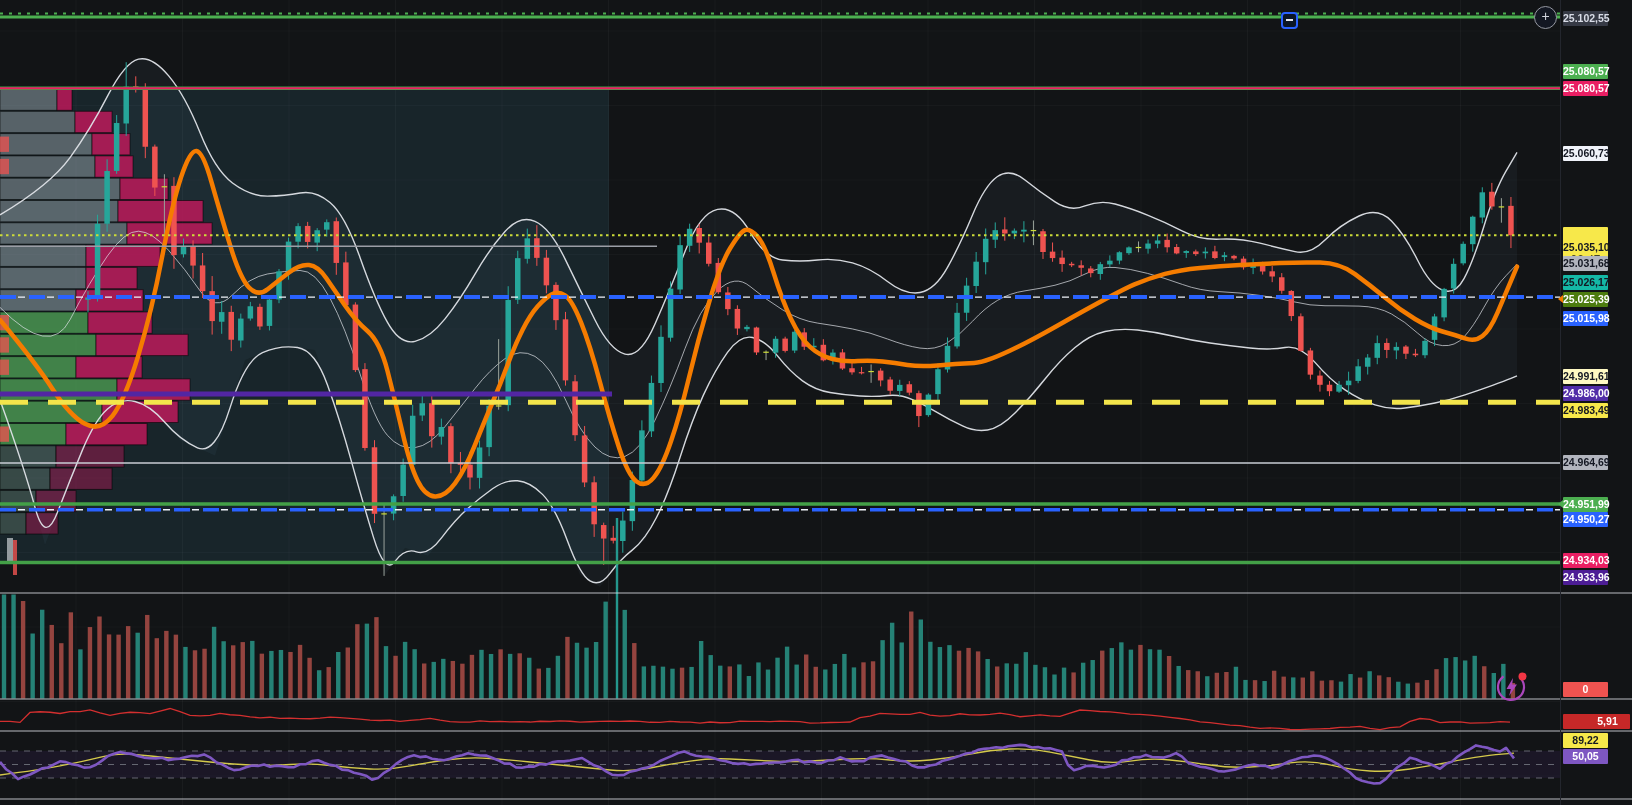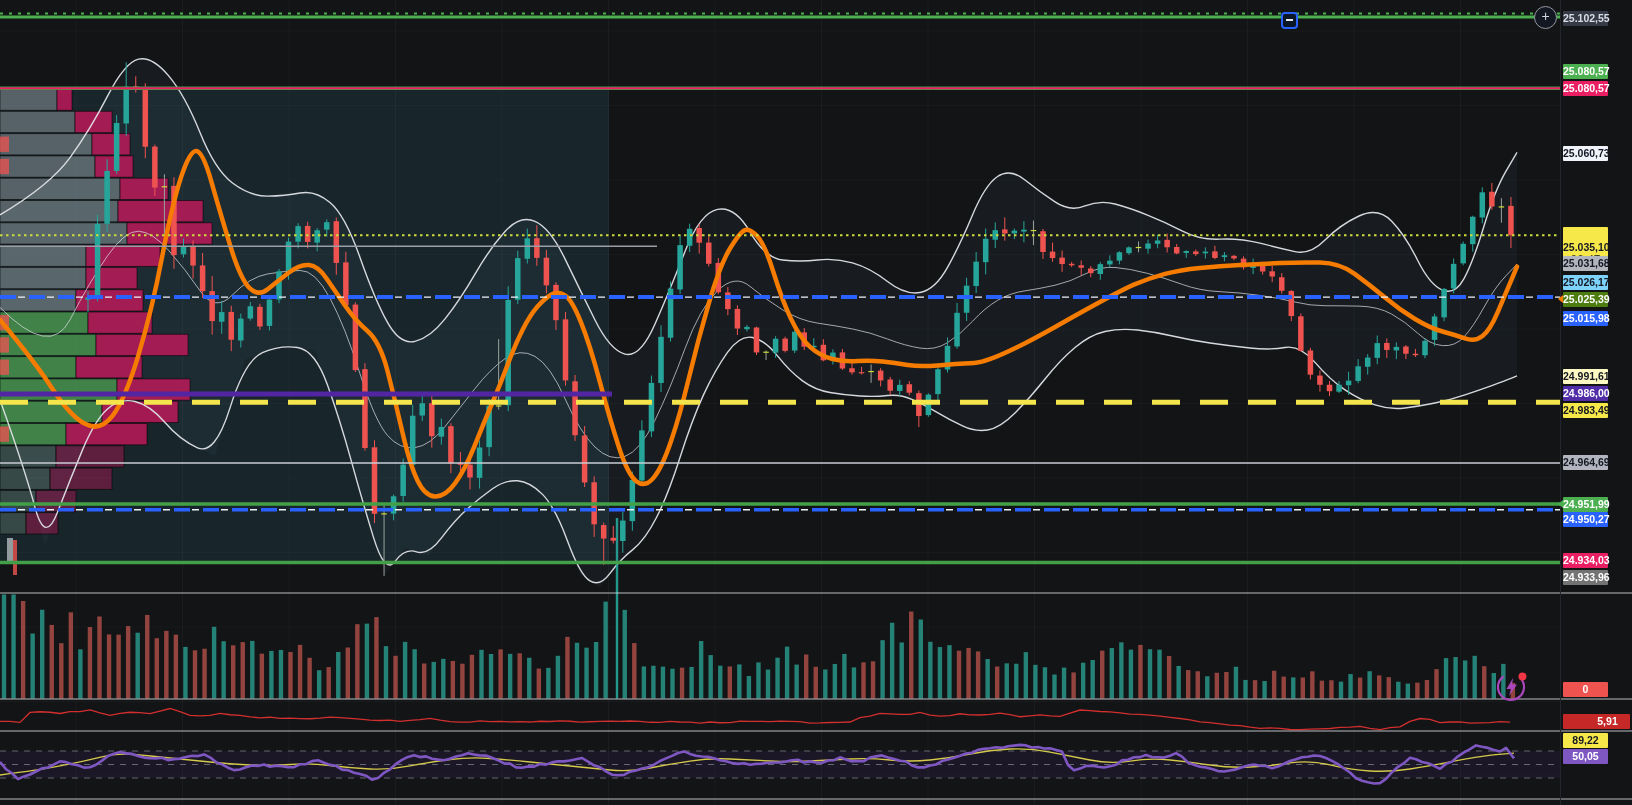--- a/index.html
+++ b/index.html
@@ -602,31 +602,31 @@
       <line x1="0" x2="1632" y1="799" y2="799" stroke="rgba(224,227,235,0.55)" stroke-width="1.5"></line>
     </svg>
 
   <div class="axis-col" id="axis">
       <div class="px-label" style="top: 10.5px; background: rgb(54, 58, 69); color: rgb(216, 220, 230);">25.102,55</div>
       <div class="px-label" style="top: 63.5px; background: rgb(76, 175, 80); color: rgb(255, 255, 255);">25.080,57</div>
       <div class="px-label" style="top: 80.5px; background: rgb(233, 30, 99); color: rgb(255, 255, 255);">25.080,57</div>
       <div class="px-label" style="top: 145.5px; background: rgb(240, 243, 250); color: rgb(19, 23, 34);">25.060,73</div>
       <div class="px-label two" style="top: 227px; background: rgb(247, 232, 74); color: rgb(19, 23, 34);">25.035,10<span class="sub">02:47</span></div>
       <div class="px-label" style="top: 255.5px; background: rgb(178, 181, 190); color: rgb(19, 23, 34);">25.031,68</div>
-      <div class="px-label" style="top: 275px; background: #7dd3fc; color: rgb(19, 23, 34);">25.026,17</div>
+      <div class="px-label" style="top: 275px; background: #14b8a6; color: rgb(19, 23, 34);">25.026,17</div>
       <div class="px-label" style="top: 291.5px; background: #4d7c0f; color: rgb(255, 255, 255);">25.025,39<i class="arrow" style="border-right: 5px solid rgb(245, 124, 0);"></i></div>
       <div class="px-label" style="top: 310.5px; background: rgb(41, 98, 255); color: rgb(255, 255, 255);">25.015,98</div>
       <div class="px-label" style="top: 368.5px; background: #fef9c3; color: rgb(19, 23, 34);">24.991,61</div>
       <div class="px-label" style="top: 385.5px; background: rgb(81, 45, 168); color: rgb(255, 255, 255);">24.986,00</div>
       <div class="px-label" style="top: 402.5px; background: rgb(247, 232, 74); color: rgb(19, 23, 34);">24.983,49</div>
       <div class="px-label" style="top: 454.5px; background: rgb(178, 181, 190); color: rgb(19, 23, 34);">24.964,69</div>
       <div class="px-label" style="top: 496.5px; background: rgb(76, 175, 80); color: rgb(255, 255, 255);">24.951,99<i class="arrow" style="border-right: 5px solid rgb(76, 175, 80);"></i></div>
       <div class="px-label" style="top: 511.5px; background: rgb(41, 98, 255); color: rgb(255, 255, 255);">24.950,27</div>
       <div class="px-label" style="top: 552.5px; background: rgb(233, 30, 99); color: rgb(255, 255, 255);">24.934,03</div>
-      <div class="px-label" style="top: 569.5px; background: #737373; color: rgb(255, 255, 255);">24.933,96</div>
+      <div class="px-label" style="top: 569.5px; background: #4c1d95; color: rgb(255, 255, 255);">24.933,96</div>
       <div class="px-label" style="top: 681.5px; background: rgb(239, 83, 80); color: rgb(255, 255, 255);">0</div>
       <div class="px-label" style="top: 713.5px; background: rgb(198, 40, 40); color: rgb(255, 255, 255); padding-left: 22px;">5,91</div>
       <div class="px-label" style="top: 732.5px; background: rgb(247, 232, 74); color: rgb(19, 23, 34);">89,22</div>
       <div class="px-label" style="top: 748.5px; background: rgb(126, 87, 194); color: rgb(255, 255, 255);">50,05</div>
     </div>
 
   <div class="plus-btn">+</div>
 
   <div class="line-handle">
       <i></i>

